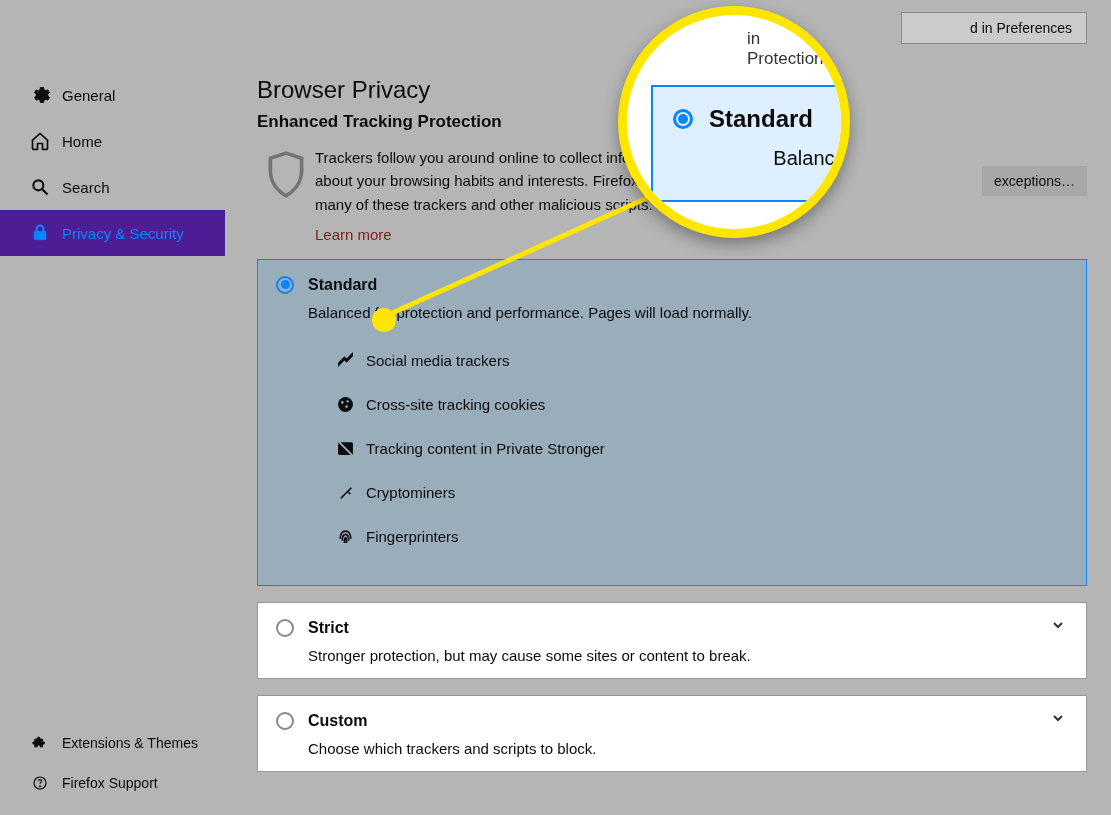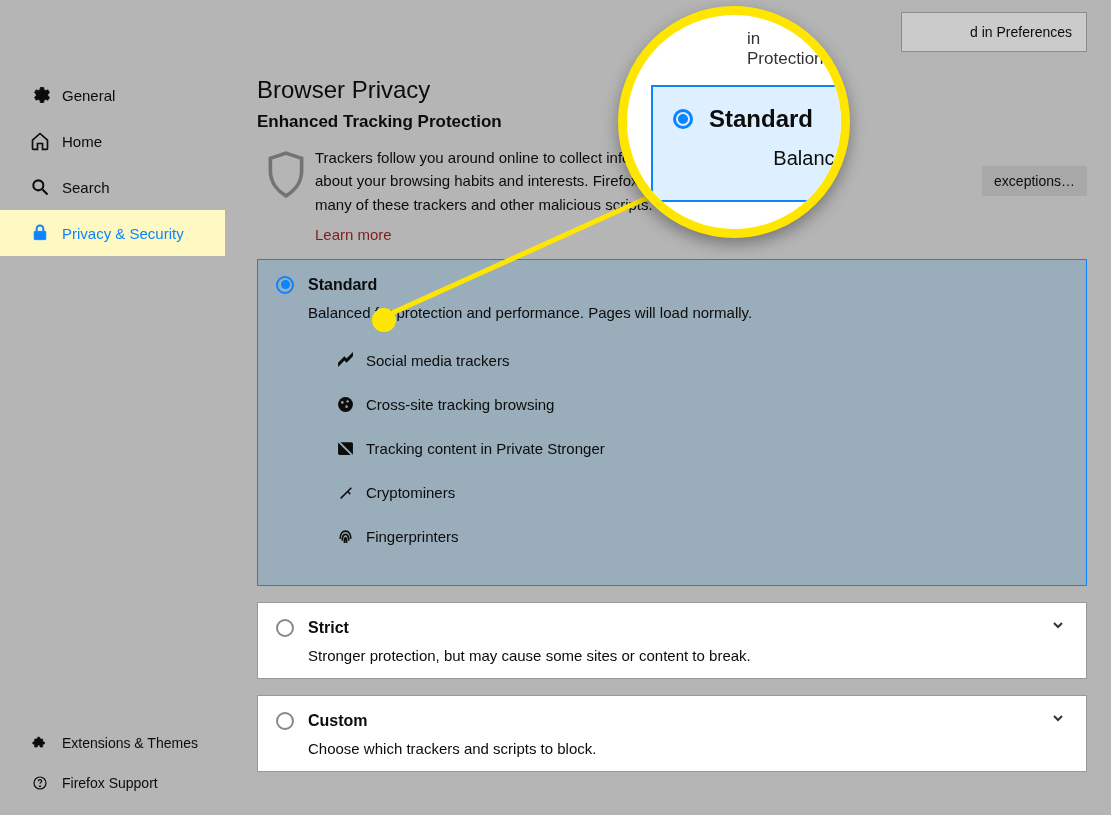--- a/index.html
+++ b/index.html
@@ -25,21 +25,21 @@
     position: relative;
   }
   .sidebar ul { list-style: none; margin: 0; padding: 0; }
   .sidebar li {
     display: flex; align-items: center;
     height: 46px;
     padding-left: 30px;
     cursor: pointer;
   }
   .sidebar li.active {
-    background: #fef9c3;
+    background: #4c1d95;
     color: #0a84ff;
   }
   .sidebar .icon { width: 20px; height: 20px; margin-right: 12px; display:flex;align-items:center;justify-content:center;}
   .sidebar .icon svg { width:20px;height:20px;display:block; }
   .sidebar li:not(.active) .icon svg { fill:#0c0c0d; stroke:#0c0c0d; }
   .sidebar li.active .icon svg { fill:#0a84ff; stroke:#0a84ff; }
 
   .sidebar .footer {
     position: absolute;
     bottom: 12px; left: 0; right: 0;
@@ -49,21 +49,21 @@
 
   
   .main {
     flex: 1;
     padding: 16px 24px 0 32px;
     position: relative;
   }
   .search-box {
     position: absolute;
     top: 12px; right: 24px;
-    width: 186px; height: 40px;
+    width: 186px; height: 32px;
     border: 1px solid #8a8a8a;
     background: rgba(255,255,255,0.3);
     display:flex; align-items:center; justify-content:flex-end;
     padding-right:14px;
     font-size:14px;
   }
   h1.page-title { font-size: 24px; font-weight: 500; margin: 60px 0 8px 0; }
   h2.subhead { font-size: 17px; font-weight: 700; margin: 0 0 14px 0; }
 
   .intro { display:flex; margin-bottom:4px; }
@@ -270,21 +270,21 @@
         </li>
         <li>
           <span class="tracker-icon">
             <svg viewBox="0 0 16 16">
                 <circle cx="8" cy="8" r="7"></circle>
                 <circle cx="5" cy="6" r="1.2" fill="#99adba"></circle>
                 <circle cx="10" cy="5" r="1.1" fill="#99adba"></circle>
                 <circle cx="9" cy="10" r="1.2" fill="#99adba"></circle>
               </svg>
           </span>
-          <span>Cross-site tracking browsing</span>
+          <span>Cross-site tracking cookies</span>
         </li>
         <li>
           <span class="tracker-icon">
             <svg viewBox="0 0 16 16">
                 <rect x="1" y="2" width="14" height="12" rx="1.5"></rect>
                 <line x1="2" y1="2" x2="14" y2="14" stroke="#99adba" stroke-width="1.8"></line>
               </svg>
           </span>
           <span>Tracking content in Private Stronger</span>
         </li>

